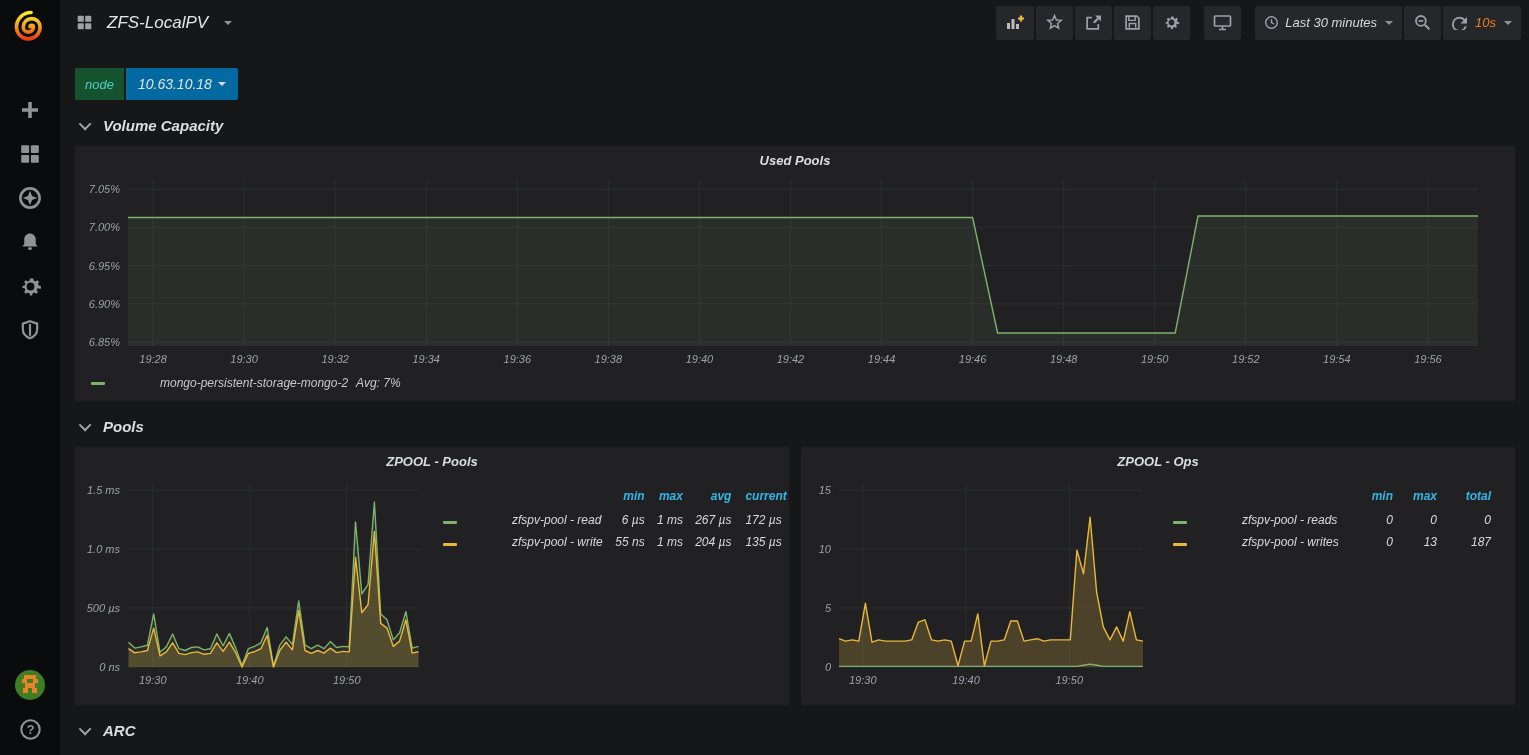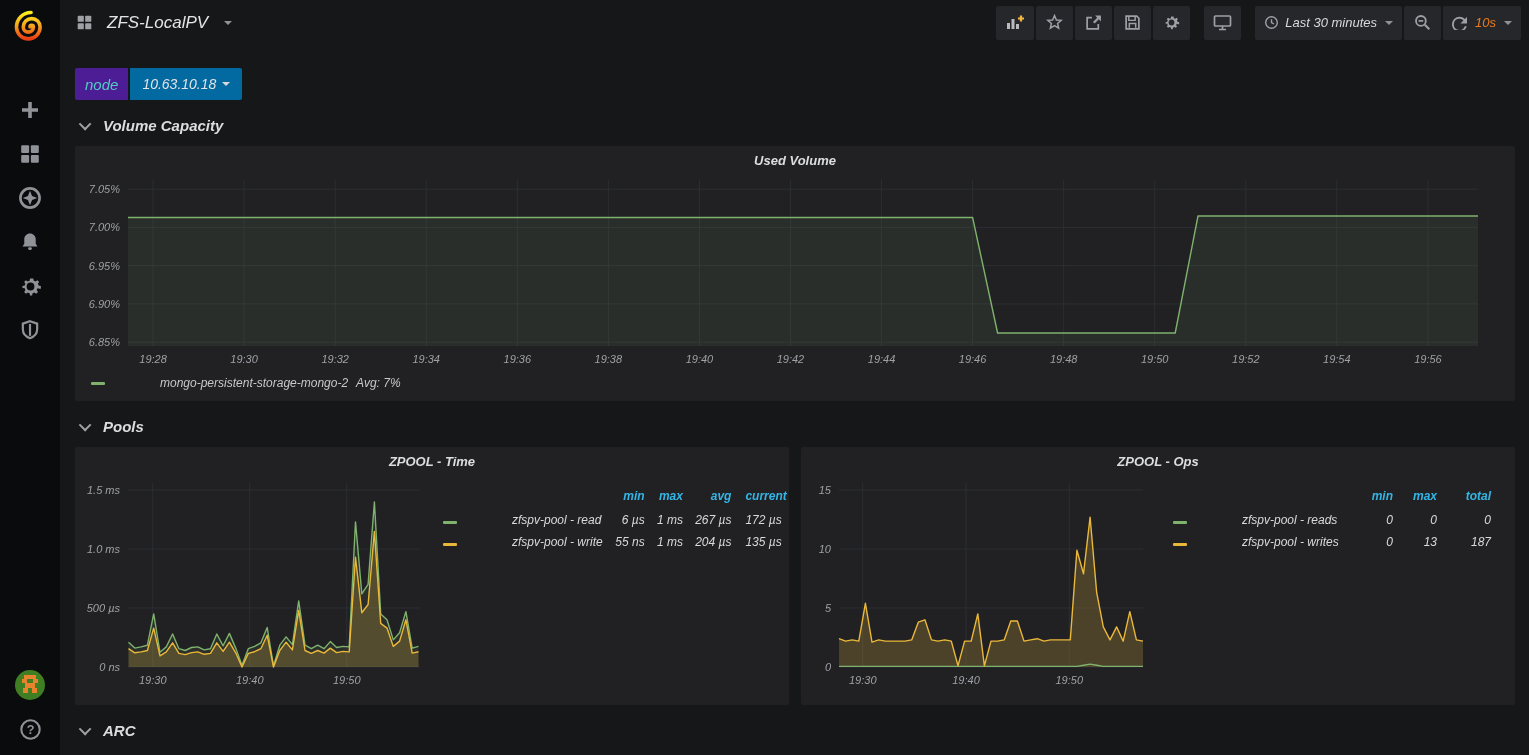--- a/index.html
+++ b/index.html
@@ -24,22 +24,22 @@
     border-right:4px solid transparent; border-top:4px solid #8f9398; margin-left:6px; }
   .nav-right { margin-left:auto; display:flex; align-items:center; }
   .nav-btn { height:34px; min-width:37px; background:#25272b; border-radius:2px; margin-left:2px;
     display:flex; align-items:center; justify-content:center; padding:12px 9px; cursor:pointer; }
   .nav-gap { width:12px; }
   .nav-text { font-size:13px; color:#d8d9da; margin:0 2px 0 6px; }
   .refresh-text { font-size:13px; margin:0 2px 0 8px; }
 
   
   .submenu { padding:23px 0 0 15px; display:flex; }
-  .var-label { height:32px; background:#4c1d95; display:flex; align-items:center;
-    padding:0 10px; font-size:15px; border-radius:2px 0 0 2px; }
+  .var-label { height:32px; background:#14532d; display:flex; align-items:center;
+    padding:0 10px; font-size:13px; border-radius:2px 0 0 2px; }
   .var-value { height:32px; background:#0369a1; display:flex; align-items:center;
     padding:0 12px; font-size:14px; color:#e3e4e6; cursor:pointer; border-radius:0 2px 2px 0; margin-left:2px; }
 
   
   .section-hdr { display:flex; align-items:center; margin:14px 0 0 22px; height:22px; cursor:pointer; }
   .chev { width:9px; height:9px; border-left:2px solid #9fa2a7; border-bottom:2px solid #9fa2a7;
     transform:rotate(-45deg) translateY(-2px); margin-right:12px; }
   .section-label { font-size:15px; font-weight:bold; color:#dcdde0; }
   .panel { background:#212124; border-radius:2px; position:relative; overflow:hidden; padding:0 8px; }
   .panel-title { height:28px; display:flex; align-items:center; justify-content:center;
@@ -236,21 +236,21 @@
       <span class="caret" style="border-top-color:#d8d9da"></span>
     </div>
   </div>
 
   <div class="section-hdr">
     <span class="chev"></span>
     <span class="section-label">Volume Capacity</span>
   </div>
 
   <div class="panel" id="panel-used-space">
-    <div class="panel-title">Used Volume</div>
+    <div class="panel-title">Used Pools</div>
     <svg width="1424" height="196" viewBox="0 0 1424 196">
         <line x1="70.04215851602027" x2="70.04215851602027" y1="172" y2="6" stroke="#2c2e33"></line>
         <text x="70.04215851602027" y="189" text-anchor="middle" fill="#9ea1a6" font-size="11">19:28</text>
         <line x1="161.1045531197302" x2="161.1045531197302" y1="172" y2="6" stroke="#2c2e33"></line>
         <text x="161.1045531197302" y="189" text-anchor="middle" fill="#9ea1a6" font-size="11">19:30</text>
         <line x1="252.16694772344013" x2="252.16694772344013" y1="172" y2="6" stroke="#2c2e33"></line>
         <text x="252.16694772344013" y="189" text-anchor="middle" fill="#9ea1a6" font-size="11">19:32</text>
         <line x1="343.2293423271501" x2="343.2293423271501" y1="172" y2="6" stroke="#2c2e33"></line>
         <text x="343.2293423271501" y="189" text-anchor="middle" fill="#9ea1a6" font-size="11">19:34</text>
         <line x1="434.29173693086" x2="434.29173693086" y1="172" y2="6" stroke="#2c2e33"></line>
@@ -296,21 +296,21 @@
   </div>
 
   <div class="section-hdr">
     <span class="chev"></span>
     <span class="section-label">Pools</span>
   </div>
 
   <div class="pools-row">
 
     <div class="panel pool-panel">
-      <div class="panel-title">ZPOOL - Time</div>
+      <div class="panel-title">ZPOOL - Pools</div>
       <svg width="355" height="216" viewBox="0 0 355 216">
           <line x1="69.7375415282392" x2="69.7375415282392" y1="192" y2="8" stroke="#2c2e33"></line>
           <text x="69.7375415282392" y="209" text-anchor="middle" fill="#9ea1a6" font-size="11">19:30</text>
           <line x1="166.74750830564784" x2="166.74750830564784" y1="192" y2="8" stroke="#2c2e33"></line>
           <text x="166.74750830564784" y="209" text-anchor="middle" fill="#9ea1a6" font-size="11">19:40</text>
           <line x1="263.75747508305653" x2="263.75747508305653" y1="192" y2="8" stroke="#2c2e33"></line>
           <text x="263.75747508305653" y="209" text-anchor="middle" fill="#9ea1a6" font-size="11">19:50</text>
           <line x1="45" x2="337" y1="192" y2="192" stroke="#2c2e33"></line>
           <text x="37" y="196" text-anchor="end" fill="#9ea1a6" font-size="11">0 ns</text>
           <line x1="45" x2="337" y1="133.02564102564102" y2="133.02564102564102" stroke="#2c2e33"></line>

